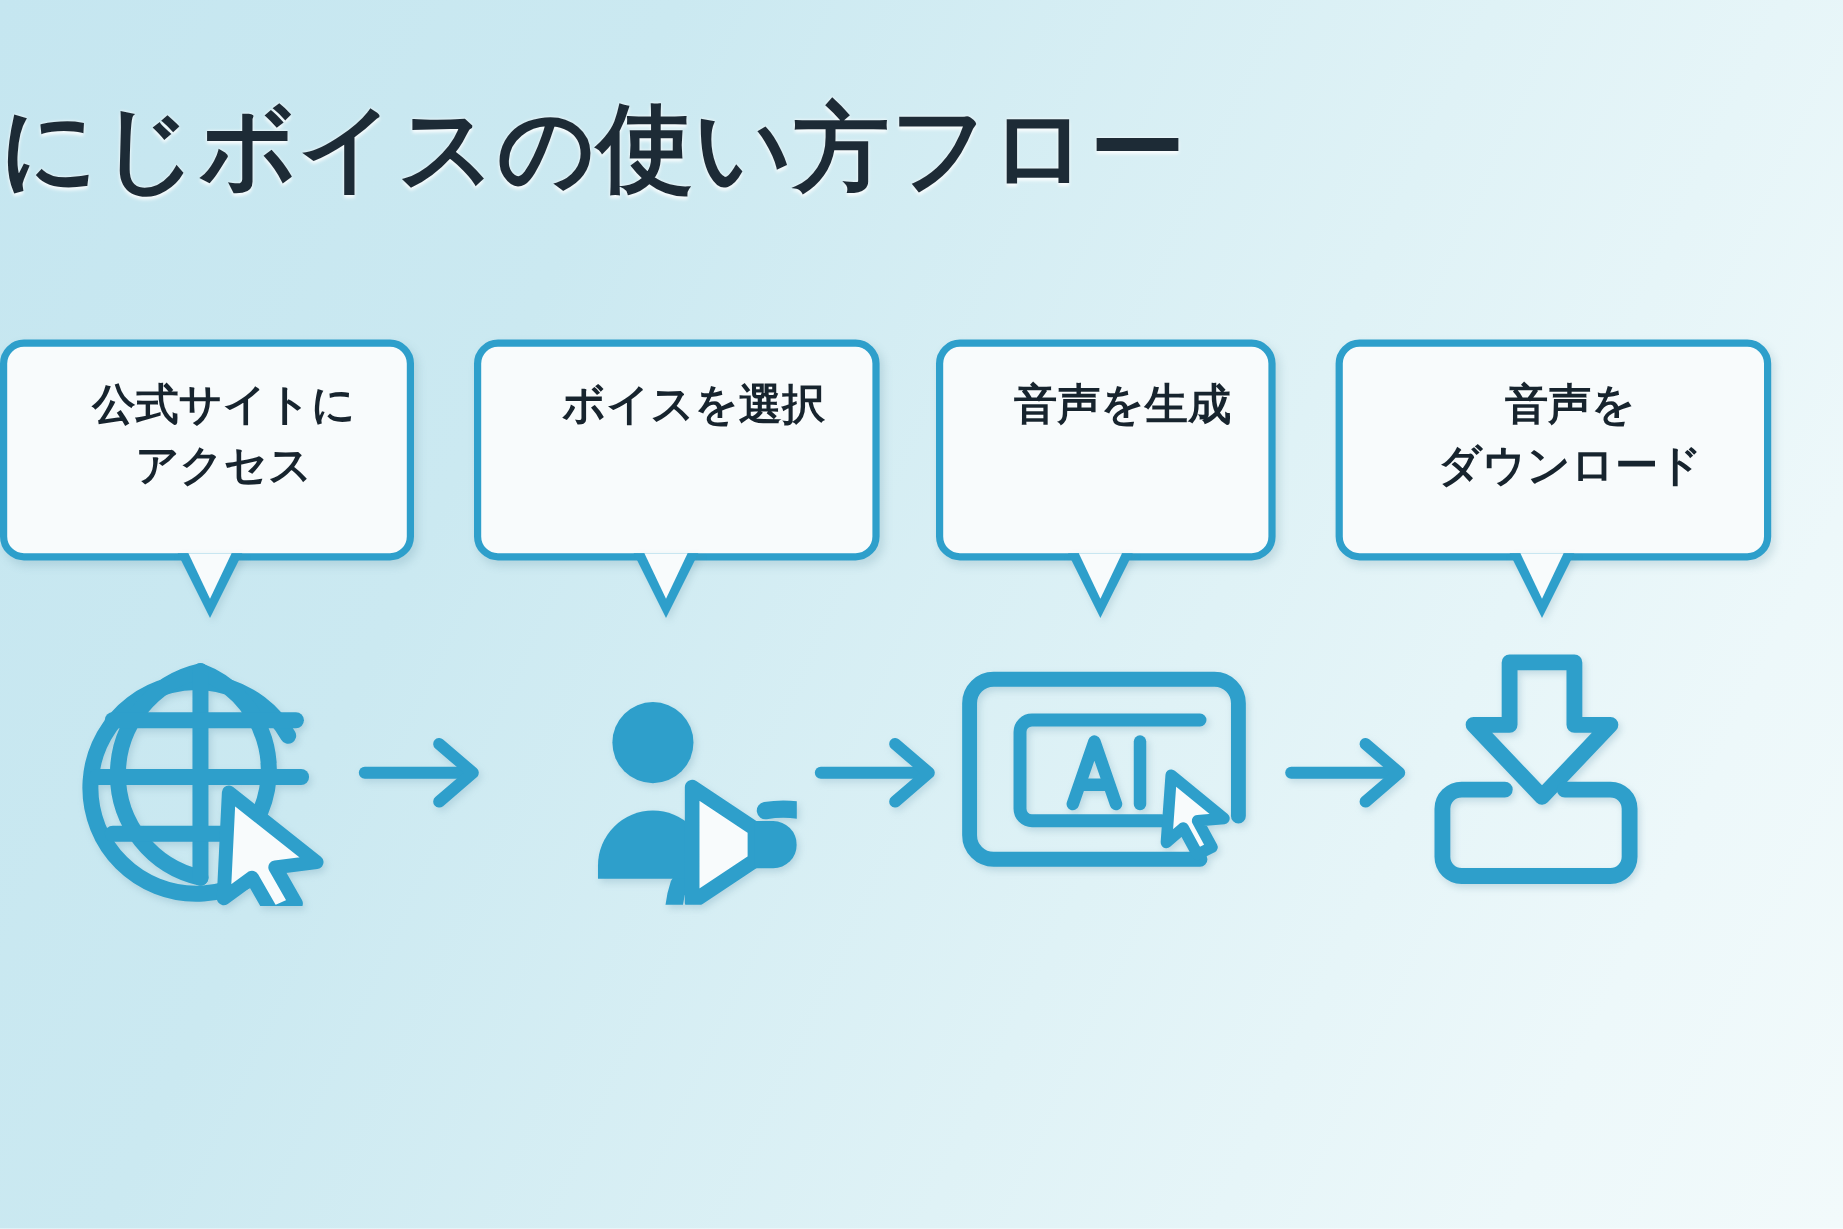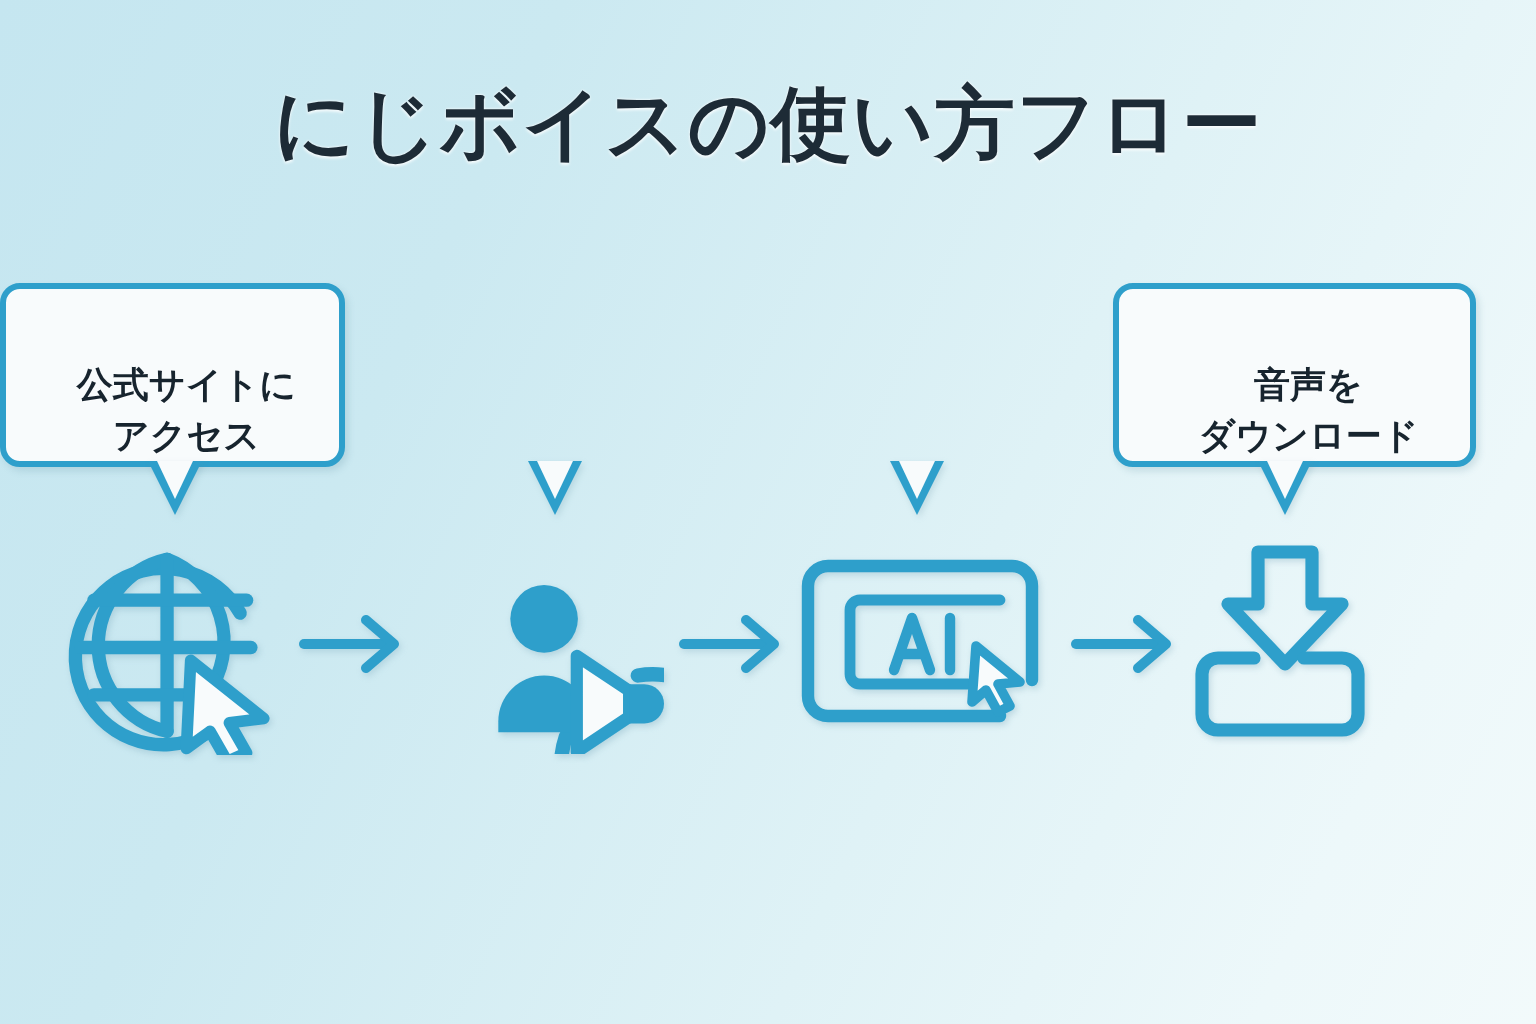--- a/index.html
+++ b/index.html
@@ -20,41 +20,41 @@
     background: linear-gradient(115deg, #c5e6f0 0%, #cbe9f1 28%, #dff2f6 62%, #edf8fa 86%, #f2fafb 100%);
     overflow: hidden;
   }
 
   
   #title {
     position: absolute;
     left: 0;
     top: 82px;
     width: 1536px;
-    text-align: center;
+    text-align: left;
     font-size: 80px;
     line-height: 1.05;
     font-weight: 700;
     color: #1d2b36;
     letter-spacing: 1px;
     text-shadow: 0 2px 3px rgba(255,255,255,0.85),
                  0 -1px 2px rgba(255,255,255,0.55);
     white-space: nowrap;
   }
 
   
   .callout {
     position: absolute;
     box-sizing: border-box;
     background: #f8fbfc;
     border: 6px solid #2e9fcb;
     border-radius: 20px;
     box-shadow: 3px 4px 7px rgba(90,140,160,0.22);
     display: flex;
-    align-items: flex-end;
+    align-items: flex-start;
     justify-content: center;
     padding-left: 28px;
   }
   .callout-text {
     font-size: 36px;
     font-weight: 700;
     line-height: 1.42;
     color: #17242e;
     text-align: center;
     padding-top: 22px;
@@ -141,20 +141,23 @@
 
   <div class="arrow-slot" style="left:298px; top:604px; width:110px; height:80px;">
     <svg viewBox="0 0 110 80" width="110" height="80" aria-hidden="true">
       <g fill="none" stroke="#2e9fcb" stroke-width="10" stroke-linecap="round" stroke-linejoin="round">
         <path d="M6 40 L92 40"></path>
         <path d="M68 16 L96 40 L68 64"></path>
       </g>
     </svg>
   </div>
 
+  <div class="callout" style="left:395px; top:283px; width:338px; height:184px;">
+    <div class="callout-text">ボイスを選択</div>
+  </div>
   <div class="tail" style="left:528px; top:461px;"></div>
 
   <div class="icon-slot" style="left:446px; top:536px; width:218px; height:218px;">
     <svg viewBox="0 0 100 100" width="218" height="218" aria-hidden="true">
 
       <path d="M55 92 A42 42 0 1 0 88 64" fill="none" stroke="#2e9fcb" stroke-width="6.6" stroke-linecap="round"></path>
 
       <circle cx="45" cy="38" r="15.5" fill="#2e9fcb"></circle>
 
       <path d="M24 85 A21 21 0 0 1 66 85 L66 90 L24 90 Z" fill="#2e9fcb"></path>
@@ -166,20 +169,23 @@
 
   <div class="arrow-slot" style="left:678px; top:604px; width:110px; height:80px;">
     <svg viewBox="0 0 110 80" width="110" height="80" aria-hidden="true">
       <g fill="none" stroke="#2e9fcb" stroke-width="10" stroke-linecap="round" stroke-linejoin="round">
         <path d="M6 40 L92 40"></path>
         <path d="M68 16 L96 40 L68 64"></path>
       </g>
     </svg>
   </div>
 
+  <div class="callout" style="left:780px; top:283px; width:283px; height:184px;">
+    <div class="callout-text">音声を生成</div>
+  </div>
   <div class="tail" style="left:890px; top:461px;"></div>
 
   <div class="icon-slot" style="left:800px; top:556px; width:240px; height:180px;">
     <svg viewBox="0 0 120 90" width="240" height="180" aria-hidden="true">
 
       <path d="M100 80 L14 80 A10 10 0 0 1 4 70 L4 15 A10 10 0 0 1 14 5 L106 5 A10 10 0 0 1 116 15 L116 62" fill="none" stroke="#2e9fcb" stroke-width="6.2" stroke-linecap="round"></path>
 
       <path d="M84 64 L30 64 A5 5 0 0 1 25 59 L25 27 A5 5 0 0 1 30 22 L100 22" fill="none" stroke="#2e9fcb" stroke-width="5.4" stroke-linecap="round"></path>
 
       <g fill="none" stroke="#2e9fcb" stroke-width="5.2" stroke-linecap="round" stroke-linejoin="round">

